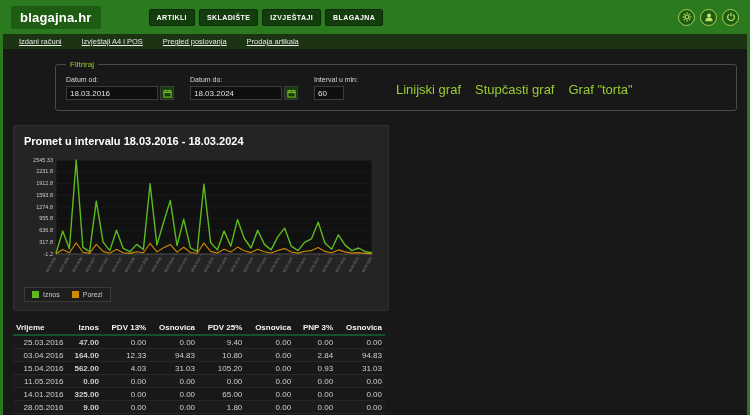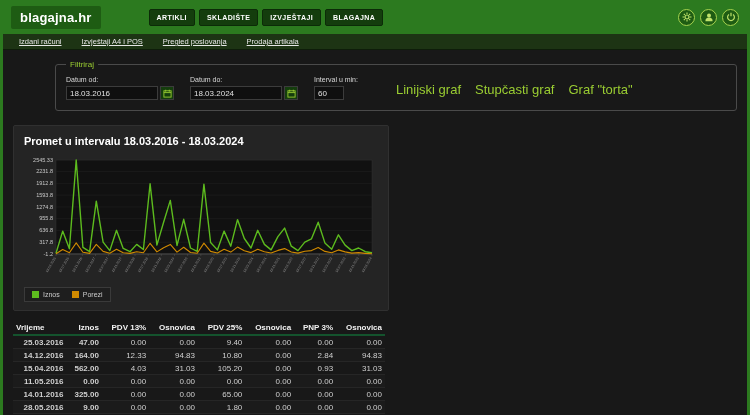--- a/index.html
+++ b/index.html
@@ -56,21 +56,21 @@
 
   
   .table-wrap { margin:10px 0 0 10px; width:372px; }
   table.data { width:100%; border-collapse:collapse; font-size:8px; }
   table.data th { color:#f2f2f2; font-weight:bold; text-align:right; padding:2px 3px;
     border-bottom:2px solid #14532d; white-space:nowrap; }
   table.data th:first-child { text-align:left; }
   table.data td { padding:1.5px 3px; text-align:right; color:#cfcfcf;
     border-bottom:1px solid #262626; white-space:nowrap; }
   table.data tr:nth-child(even) { background:#1b1b1b; }
-  td.c-date { text-align:left; color:#f0f0f0; font-weight:bold; }
+  td.c-date { text-align:left; color:#f0f0f0; font-weight:normal; }
   td.c-iznos { color:#7cb518; font-weight:bold; }
 </style>
 </head>
 <body>
 
 <div class="page">
 
   <div class="topbar">
     <div class="logo">blagajna.hr</div>
     <div class="main-nav">
@@ -271,21 +271,21 @@
             <td class="c-date">25.03.2016</td>
             <td class="c-iznos">47.00</td>
             <td class="c-num">0.00</td>
             <td class="c-num">0.00</td>
             <td class="c-num">9.40</td>
             <td class="c-num">0.00</td>
             <td class="c-num">0.00</td>
             <td class="c-num">0.00</td>
           </tr>
           <tr>
-            <td class="c-date">14.12.2016</td>
+            <td class="c-date">03.04.2016</td>
             <td class="c-iznos">164.00</td>
             <td class="c-num">12.33</td>
             <td class="c-num">94.83</td>
             <td class="c-num">10.80</td>
             <td class="c-num">0.00</td>
             <td class="c-num">2.84</td>
             <td class="c-num">94.83</td>
           </tr>
           <tr>
             <td class="c-date">15.04.2016</td>

